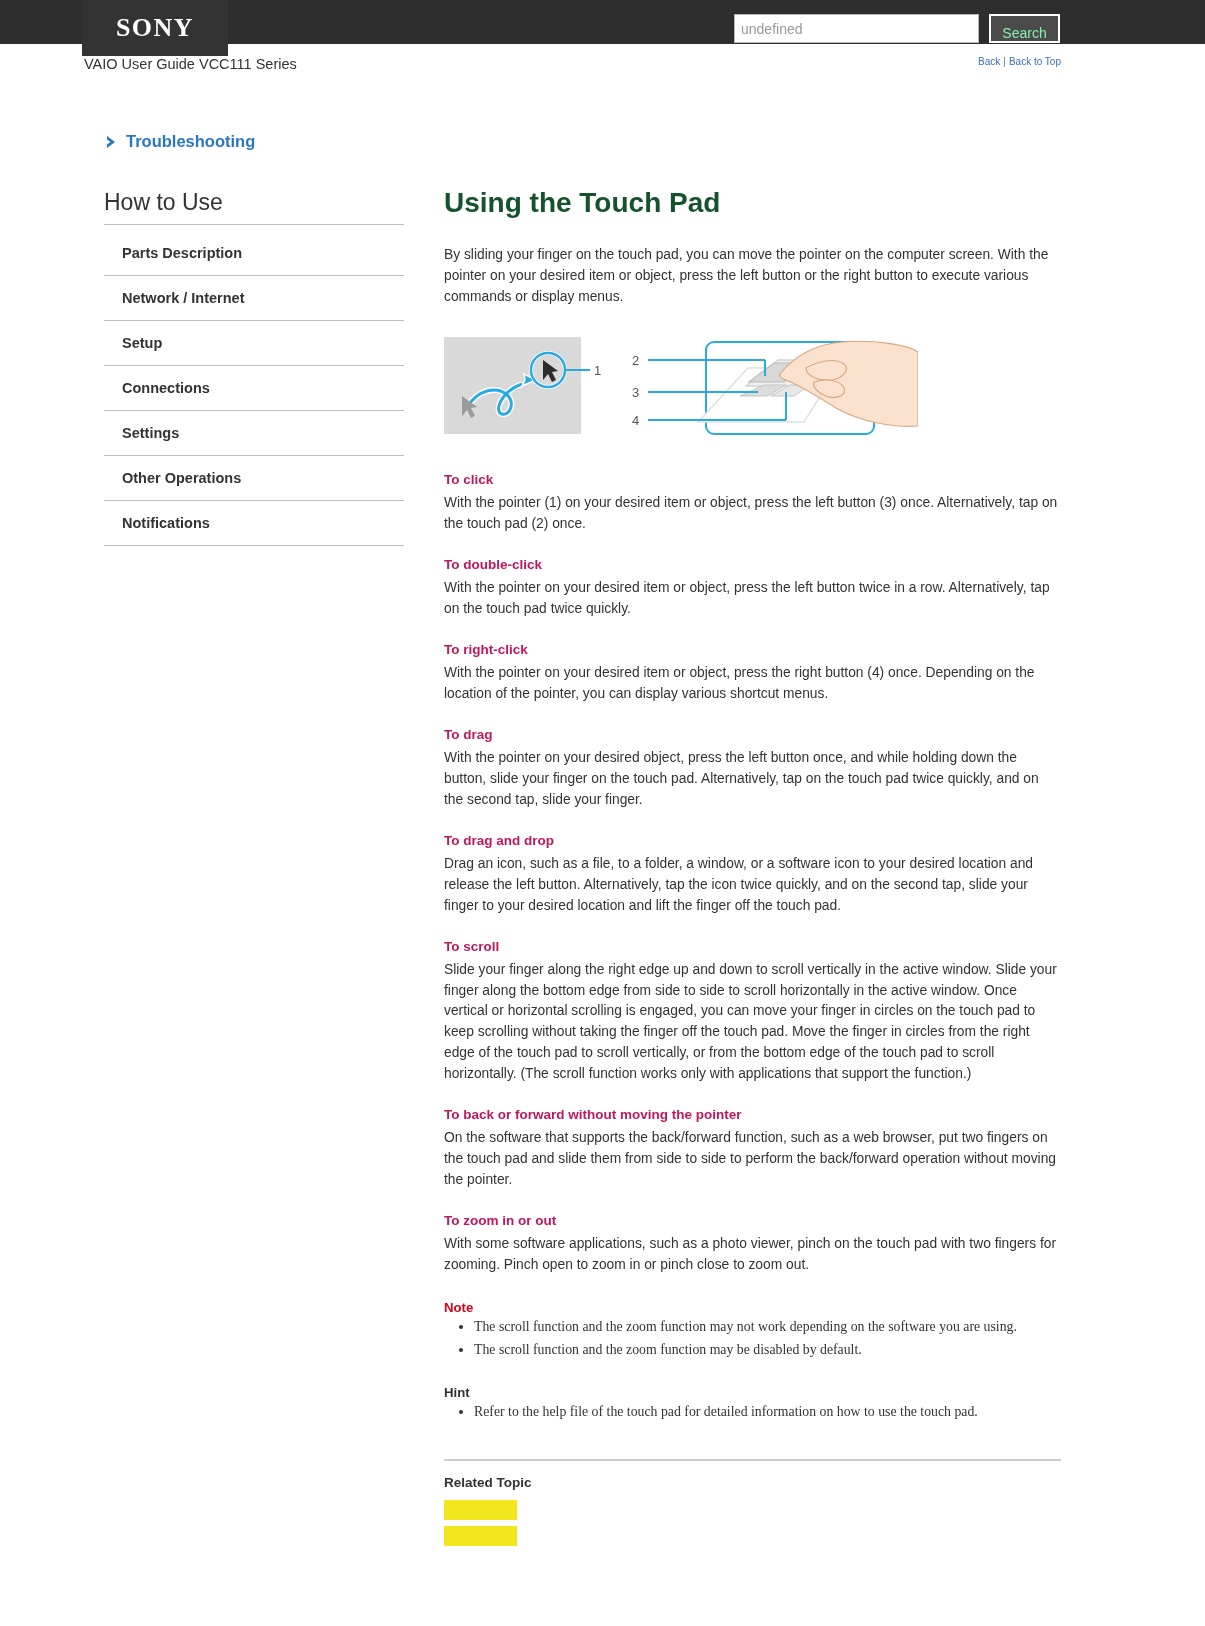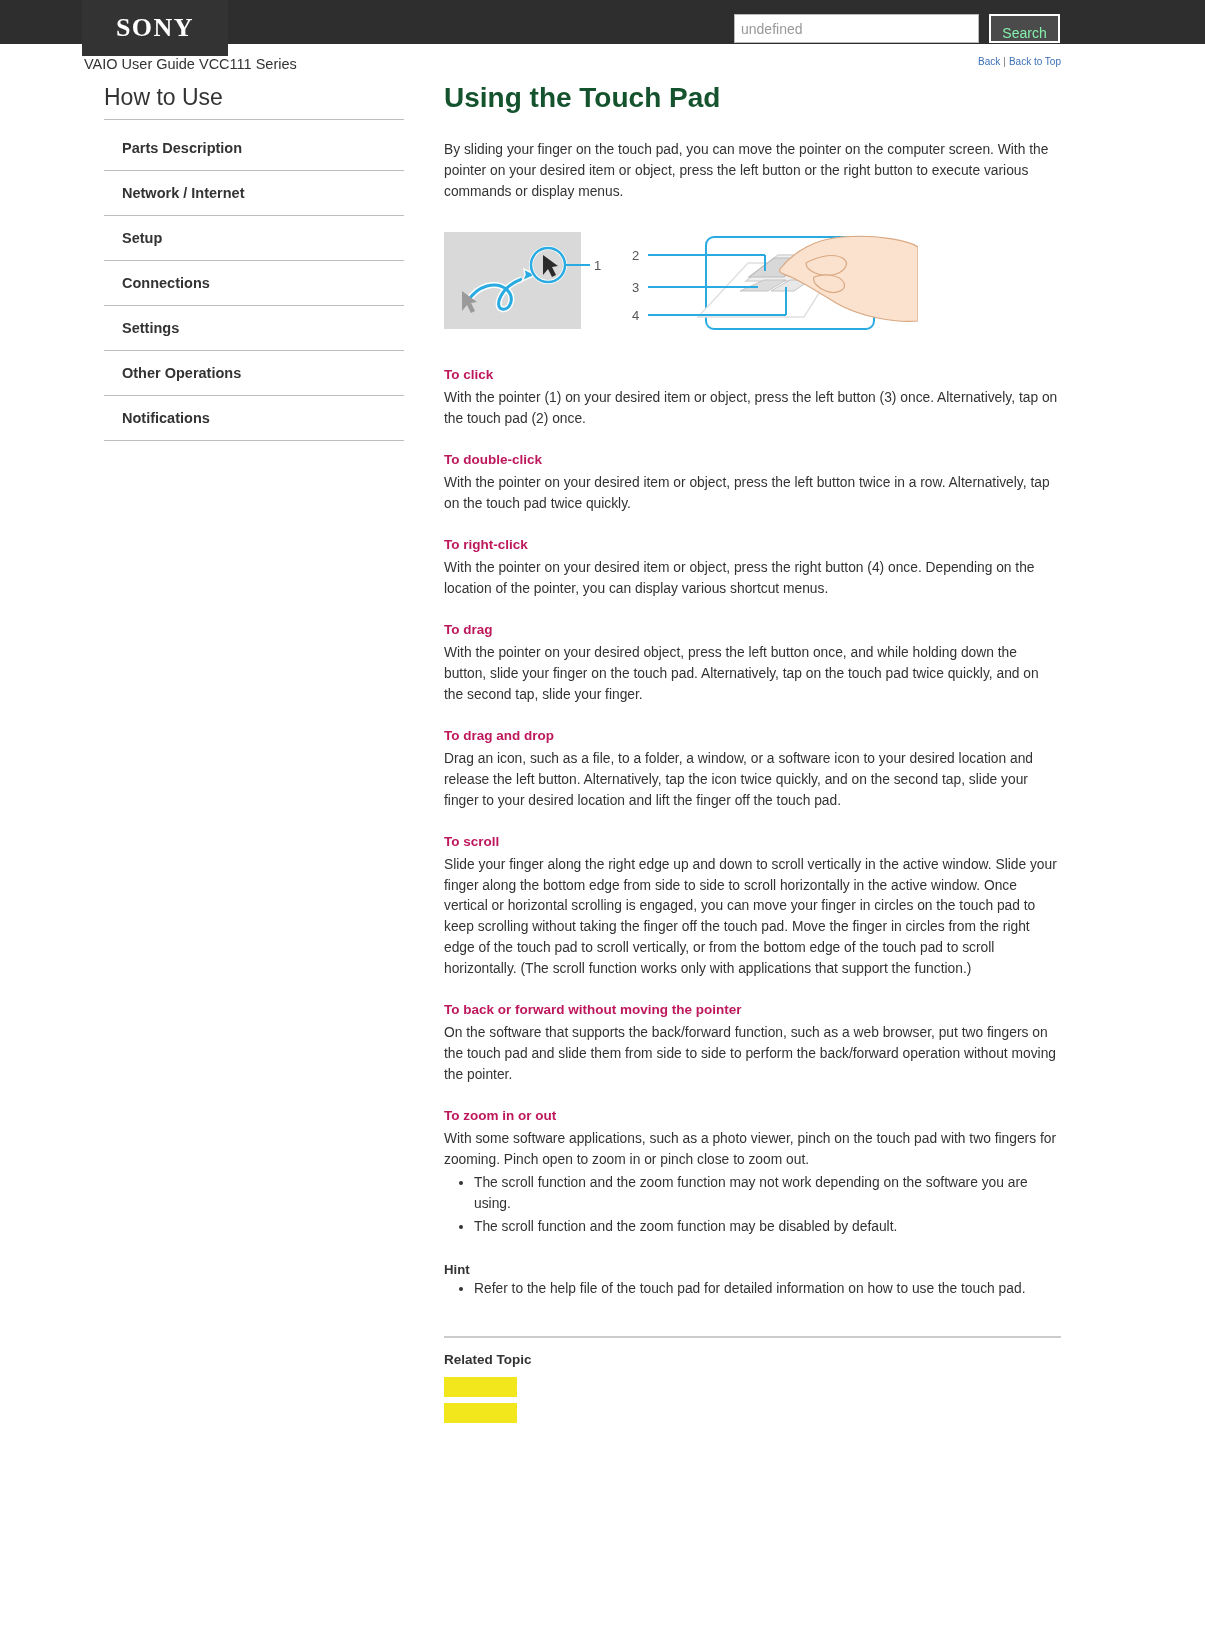--- a/index.html
+++ b/index.html
@@ -154,21 +154,21 @@
     font-size: 13.5px;
     font-weight: bold;
     color: #be185d;
     margin: 22px 0 6px 0;
   }
   p.body { font-size: 13.8px; line-height: 1.52; margin: 0; }
 
   .note-label { font-size: 13.2px; font-weight: bold; color: #d0021b; margin: 24px 0 2px 0; }
   .hint-label { font-size: 13.2px; font-weight: bold; color: #333333; margin: 24px 0 2px 0; }
 
-  ul.bullets { margin: 2px 0 0 0; padding-left: 30px; }
+  ul.bullets { margin: 2px 0 0 0; padding-left: 30px; font-family: Liberation Serif, serif; }
   ul.bullets li {
     font-size: 13.8px;
     line-height: 1.52;
     margin-bottom: 2px;
     list-style: disc;
   }
 
   .divider {
     border: 0;
     border-top: 2px solid #cccccc;
@@ -198,20 +198,28 @@
 
 <div class="subheader">
   <div class="guide-title">VAIO User Guide VCC111 Series</div>
   <div class="header-links">
     <a href="#">Back</a><span class="sep">|</span><a href="#">Back to Top</a>
   </div>
 </div>
 
 <div class="page">
 
+  <div class="breadcrumb">
+    <span class="chev-icon">
+      <svg width="16" height="16" viewBox="0 0 16 16">
+        <path d="M3 2 L11 8 L3 14 L3 10.5 L6.5 8 L3 5.5 Z" fill="#2a76c6"></path>
+      </svg>
+    </span>
+    <span class="breadcrumb-label">Troubleshooting</span>
+  </div>
 
   <div class="columns">
 
     <div class="sidebar">
       <div class="sidebar-title">How to Use</div>
       <div class="nav-item">Parts Description</div>
       <div class="nav-item">Network / Internet</div>
       <div class="nav-item">Setup</div>
       <div class="nav-item">Connections</div>
       <div class="nav-item">Settings</div>
@@ -302,20 +310,21 @@
       <p class="body">Slide your finger along the right edge up and down to scroll vertically in the active window.
 Slide your finger along the bottom edge from side to side to scroll horizontally in the active window.
 Once vertical or horizontal scrolling is engaged, you can move your finger in circles on the touch pad to keep scrolling without taking the finger off the touch pad. Move the finger in circles from the right edge of the touch pad to scroll vertically, or from the bottom edge of the touch pad to scroll horizontally. (The scroll function works only with applications that support the function.)</p>
 
       <h2 class="sec">To back or forward without moving the pointer</h2>
       <p class="body">On the software that supports the back/forward function, such as a web browser, put two fingers on the touch pad and slide them from side to side to perform the back/forward operation without moving the pointer.</p>
 
       <h2 class="sec">To zoom in or out</h2>
       <p class="body">With some software applications, such as a photo viewer, pinch on the touch pad with two fingers for zooming. Pinch open to zoom in or pinch close to zoom out.</p>
 
+      <div class="note-label">Note</div>
       <ul class="bullets">
         <li>The scroll function and the zoom function may not work depending on the software you are using.</li>
         <li>The scroll function and the zoom function may be disabled by default.</li>
       </ul>
 
       <div class="hint-label">Hint</div>
       <ul class="bullets">
         <li>Refer to the help file of the touch pad for detailed information on how to use the touch pad.</li>
       </ul>
 

